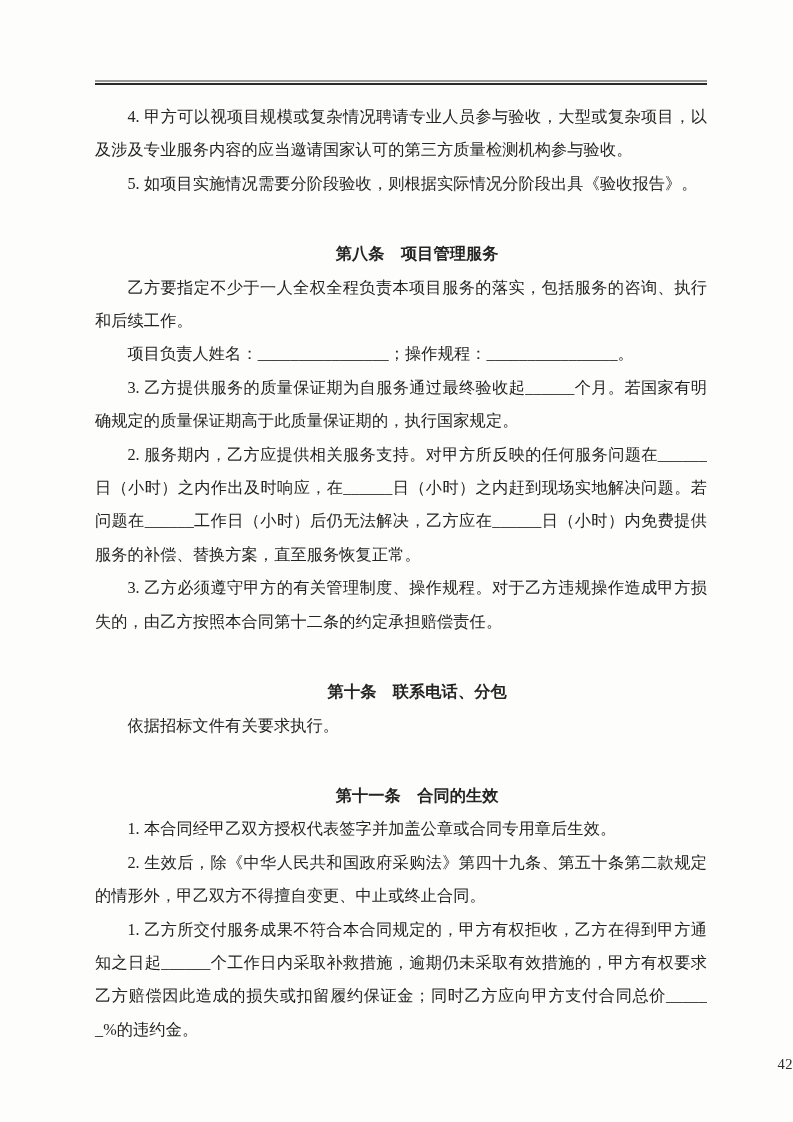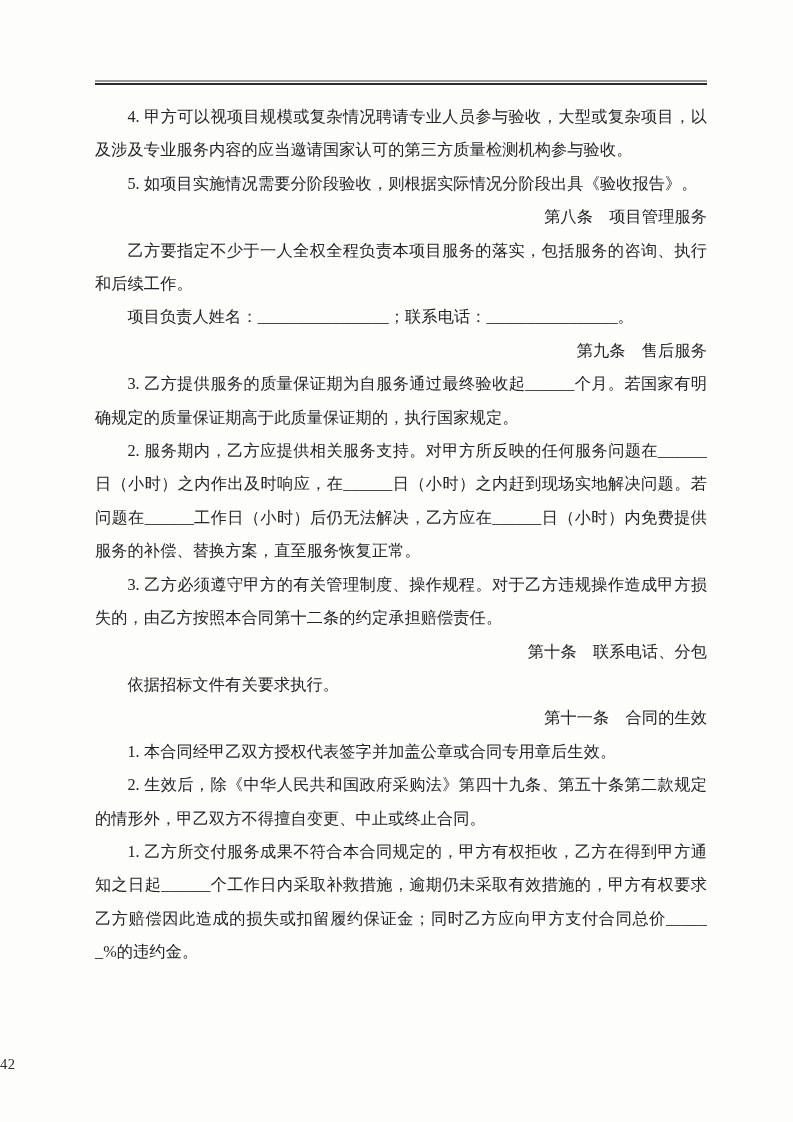--- a/index.html
+++ b/index.html
@@ -42,51 +42,51 @@
     margin: 0;
     padding: 0;
     font-size: 16.2px;
     line-height: 33.4px;
     letter-spacing: 0.1px;
     text-align: justify;
     text-indent: 2em;
     word-break: break-all;
   }
   .content p.heading {
-    font-weight: normal;
-    text-align: right;
+    font-weight: bold;
+    text-align: center;
+    margin-top: 37px;
   }
   .page-footer {
     position: absolute;
     left: 0;
     top: 1056px;
     width: 100%;
-    text-align: left;
+    text-align: right;
     font-size: 14.5px;
     color: #2c2c2c;
     letter-spacing: 0.5px;
   }
 </style>
 </head>
 <body>
 
 <div class="page">
 
   <div class="header-rule">
     <div class="rule-thin"></div>
     <div class="rule-thick"></div>
   </div>
 
   <div class="content">
     <p>4. 甲方可以视项目规模或复杂情况聘请专业人员参与验收，大型或复杂项目，以及涉及专业服务内容的应当邀请国家认可的第三方质量检测机构参与验收。</p>
     <p>5. 如项目实施情况需要分阶段验收，则根据实际情况分阶段出具《验收报告》。</p>
     <p class="heading">第八条　项目管理服务</p>
     <p>乙方要指定不少于一人全权全程负责本项目服务的落实，包括服务的咨询、执行和后续工作。</p>
-    <p>项目负责人姓名：________________；联系电话：________________。</p>
-    <p class="heading">第九条　售后服务</p>
+    <p>项目负责人姓名：________________；操作规程：________________。</p>
     <p>3. 乙方提供服务的质量保证期为自服务通过最终验收起______个月。若国家有明确规定的质量保证期高于此质量保证期的，执行国家规定。</p>
     <p>2. 服务期内，乙方应提供相关服务支持。对甲方所反映的任何服务问题在______日（小时）之内作出及时响应，在______日（小时）之内赶到现场实地解决问题。若问题在______工作日（小时）后仍无法解决，乙方应在______日（小时）内免费提供服务的补偿、替换方案，直至服务恢复正常。</p>
     <p>3. 乙方必须遵守甲方的有关管理制度、操作规程。对于乙方违规操作造成甲方损失的，由乙方按照本合同第十二条的约定承担赔偿责任。</p>
     <p class="heading">第十条　联系电话、分包</p>
     <p>依据招标文件有关要求执行。</p>
     <p class="heading">第十一条　合同的生效</p>
     <p>1. 本合同经甲乙双方授权代表签字并加盖公章或合同专用章后生效。</p>
     <p>2. 生效后，除《中华人民共和国政府采购法》第四十九条、第五十条第二款规定的情形外，甲乙双方不得擅自变更、中止或终止合同。</p>
     <p>1. 乙方所交付服务成果不符合本合同规定的，甲方有权拒收，乙方在得到甲方通知之日起______个工作日内采取补救措施，逾期仍未采取有效措施的，甲方有权要求乙方赔偿因此造成的损失或扣留履约保证金；同时乙方应向甲方支付合同总价______%的违约金。</p>
   </div>

